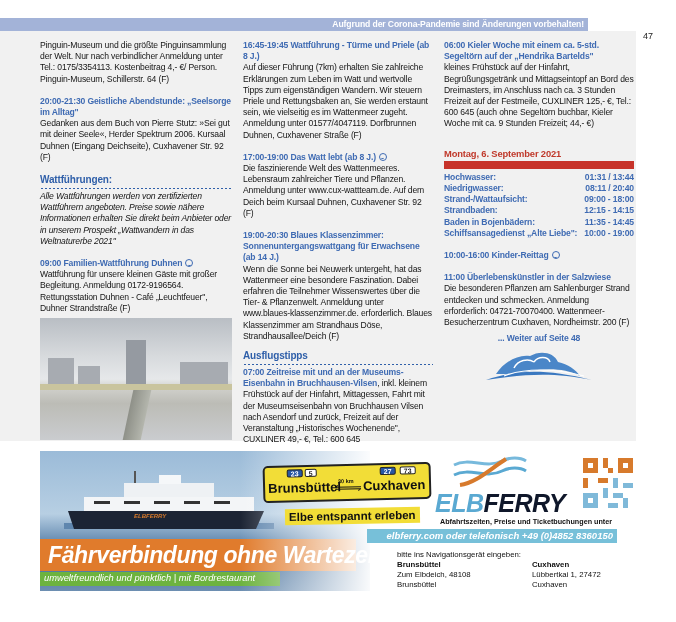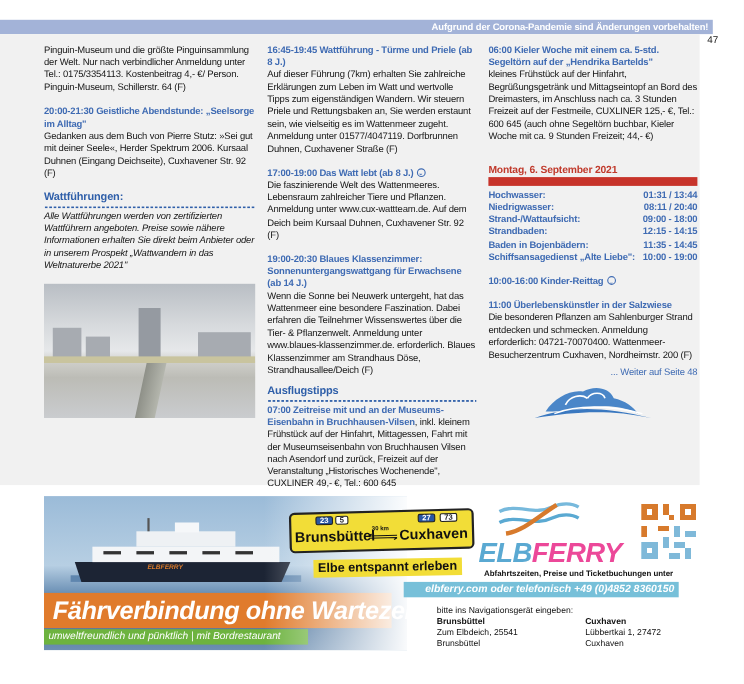--- a/index.html
+++ b/index.html
@@ -1,19 +1,19 @@
 <!DOCTYPE html>
 <html><head>
 <meta charset="utf-8">
 <style>
   * { box-sizing: border-box; margin: 0; padding: 0; }
   html, body { width: 676px; height: 622px; background: #ffffff; overflow: hidden; }
   body { position: relative; font-family: "Liberation Sans", sans-serif; color: #111; }
 
-  .topbar { position: absolute; left: 0; top: 18px; width: 648px; height: 13px; background: #a3b3d8; }
+  .topbar { position: absolute; left: 0; top: 18px; width: 588px; height: 13px; background: #a3b3d8; }
   .topbar-text { position: absolute; right: 4px; top: 1px; font-size: 8.6px; font-weight: bold; color: #fff; letter-spacing: -0.1px; white-space: nowrap; }
   .page-number { position: absolute; left: 643px; top: 31px; font-size: 9px; font-weight: normal; color: #222; }
 
   .panel { position: absolute; left: 0; top: 31px; width: 636px; height: 410px; background: #f1f1f1; }
 
   .col { position: absolute; top: 40px; font-size: 8.6px; line-height: 11.2px; color: #151515; letter-spacing: -0.15px; }
   .col1 { left: 40px; width: 192px; }
   .col2 { left: 243px; width: 190px; }
   .col3 { left: 444px; width: 190px; }
 
@@ -35,21 +35,21 @@
   .photo .bldg { position: absolute; background: #a7abb1; }
   .photo .sand { position: absolute; left: 0; right: 0; top: 66px; height: 6px; background: #c9c49e; }
   .photo .path { position: absolute; left: 88px; top: 72px; width: 18px; height: 50px; background: linear-gradient(90deg,#8e9088,#b4b6ad); transform: skewX(-12deg); }
 
   .day-heading { color: #c0392b; font-weight: bold; font-size: 9.4px; margin-top: 18px; }
   .day-bar { height: 8px; background: #c7332a; margin-top: 2px; margin-bottom: 3px; }
   .tide-table { width: 100%; border-collapse: collapse; color: #3f6bb3; font-weight: bold; font-size: 8.6px; margin-bottom: 11px; }
   .tide-table td { padding: 0; line-height: 11.2px; white-space: nowrap; }
   .tide-table td.v { text-align: right; }
 
-  .continue-link { text-align: right; color: #3f6bb3; font-weight: normal; margin-top: -6px; }
+  .continue-link { text-align: center; color: #3f6bb3; font-weight: bold; margin-top: -6px; }
   .wave-logo { margin-left: 40px; margin-top: 2px; }
 
   
   .ad { position: absolute; left: 40px; top: 451px; width: 596px; height: 150px; }
   .ad-photo { position: absolute; left: 0; top: 0; width: 330px; height: 140px; overflow: hidden;
     background: linear-gradient(180deg, #9bbbd8 0%, #b7cfe3 45%, #6f93b7 62%, #48709a 78%, #6d8fb2 100%); }
   .ad-fade { position: absolute; left: 200px; top: 0; width: 150px; height: 140px; background: linear-gradient(90deg, rgba(255,255,255,0), #fff 90%); }
   .ship { position: absolute; left: 24px; top: 20px; }
   .orange-banner { position: absolute; left: 0; top: 88px; width: 316px; height: 32px; background: #e07b2c; }
   .orange-banner span { position: absolute; left: 8px; top: 3px; font-size: 23px; font-weight: bold; font-style: italic; color: #fff; letter-spacing: -0.4px; white-space: nowrap; }
@@ -61,21 +61,21 @@
   .route-badge.blue { background: #2856a3; color: #fff; }
   .route-badge.white { background: #fff; color: #222; }
   .sign-city { position: absolute; top: 13px; font-size: 13px; font-weight: bold; color: #111; }
   .sign-km { position: absolute; left: 73px; top: 12px; font-size: 5.5px; font-weight: bold; }
   .sign-arrow { position: absolute; left: 70px; top: 19px; width: 26px; height: 6px; }
   .sign-slogan { position: absolute; left: 245px; top: 57px; height: 16px; background: #f2dd37; padding: 0 4px; font-size: 11.5px; font-weight: bold; color: #111; line-height: 16px; transform: rotate(-1deg); white-space: nowrap; }
 
   .logo-wave { position: absolute; left: 410px; top: 4px; }
   .logo-text { position: absolute; left: 395px; top: 38px; font-size: 25px; font-weight: bold; font-style: italic; letter-spacing: -0.5px; white-space: nowrap; }
   .logo-text .elb { color: #5aa9d2; }
-  .logo-text .ferry { color: #ec4899; }
+  .logo-text .ferry { color: #0f172a; }
   .qr { position: absolute; left: 543px; top: 6px; width: 50px; height: 52px; }
   .ad-info { position: absolute; left: 400px; top: 66px; font-size: 7.2px; font-weight: bold; color: #111; white-space: nowrap; }
   .contact-bar { position: absolute; left: 327px; top: 78px; width: 250px; height: 14px; background: #77c0d9; }
   .contact-bar span { position: absolute; right: 4px; top: 1px; font-size: 9.5px; font-style: italic; font-weight: bold; color: #fff; white-space: nowrap; }
   .nav-block { position: absolute; left: 357px; top: 99px; font-size: 7.8px; line-height: 10px; color: #111; }
   .nav-cols { display: flex; gap: 22px; }
   .nav-col b { font-weight: bold; }
 </style>
 </head>
 <body>
@@ -90,20 +90,24 @@
 <div class="col col1">
   <div class="entry">
     <div class="entry-body">Pinguin-Museum und die größte Pinguinsammlung der Welt. Nur nach verbindlicher Anmeldung unter Tel.: 0175/3354113. Kostenbeitrag 4,- €/ Person. Pinguin-Museum, Schillerstr. 64 (F)</div>
   </div>
   <div class="entry">
     <div class="entry-title">20:00-21:30  Geistliche Abendstunde: „Seelsorge im Alltag"</div>
     <div class="entry-body">Gedanken aus dem Buch von Pierre Stutz: »Sei gut mit deiner Seele«, Herder Spektrum 2006. Kursaal Duhnen (Eingang Deichseite), Cuxhavener Str. 92 (F)</div>
   </div>
   <div class="section-heading">Wattführungen:</div>
   <div class="italic-note">Alle Wattführungen werden von zertifizierten Wattführern angeboten. Preise sowie nähere Informationen erhalten Sie direkt beim Anbieter oder in unserem Prospekt „Wattwandern in das Weltnaturerbe 2021"</div>
+  <div class="entry" style="margin-bottom:0">
+    <div class="entry-title"><span>09:00  Familien-Wattführung Duhnen</span><span class="smiley"></span></div>
+    <div class="entry-body">Wattführung für unsere kleinen Gäste mit großer Begleitung. Anmeldung 0172-9196564. Rettungsstation Duhnen - Café „Leuchtfeuer", Duhner Strandstraße (F)</div>
+  </div>
   <div class="photo" title="Strand Duhnen mit Hochhäusern">
     <div class="bldg" style="left:8px;top:40px;width:26px;height:28px;"></div>
     <div class="bldg" style="left:38px;top:48px;width:22px;height:20px;"></div>
     <div class="bldg" style="left:86px;top:22px;width:20px;height:46px;background:#959aa1;"></div>
     <div class="bldg" style="left:140px;top:44px;width:48px;height:24px;"></div>
     <div class="sand"></div>
     <div class="path"></div>
   </div>
 </div>
 
@@ -245,21 +249,21 @@
   </svg>
   <div class="ad-info">Abfahrtszeiten, Preise und Ticketbuchungen unter</div>
   <div class="contact-bar">
       <span>elbferry.com  oder  telefonisch  +49  (0)4852  8360150</span>
     </div>
   <div class="nav-block">
     <div>bitte ins Navigationsgerät eingeben:</div>
     <div class="nav-cols">
       <div class="nav-col">
         <b>Brunsbüttel</b>
-        <div>Zum Elbdeich, 25541 Brunsbüttel</div>
+        <div>Zum Elbdeich, 48108 Brunsbüttel</div>
       </div>
       <div class="nav-col">
         <b>Cuxhaven</b>
         <div>Lübbertkai 1, 27472 Cuxhaven</div>
       </div>
     </div>
   </div>
 </div>
 
 </body></html>

